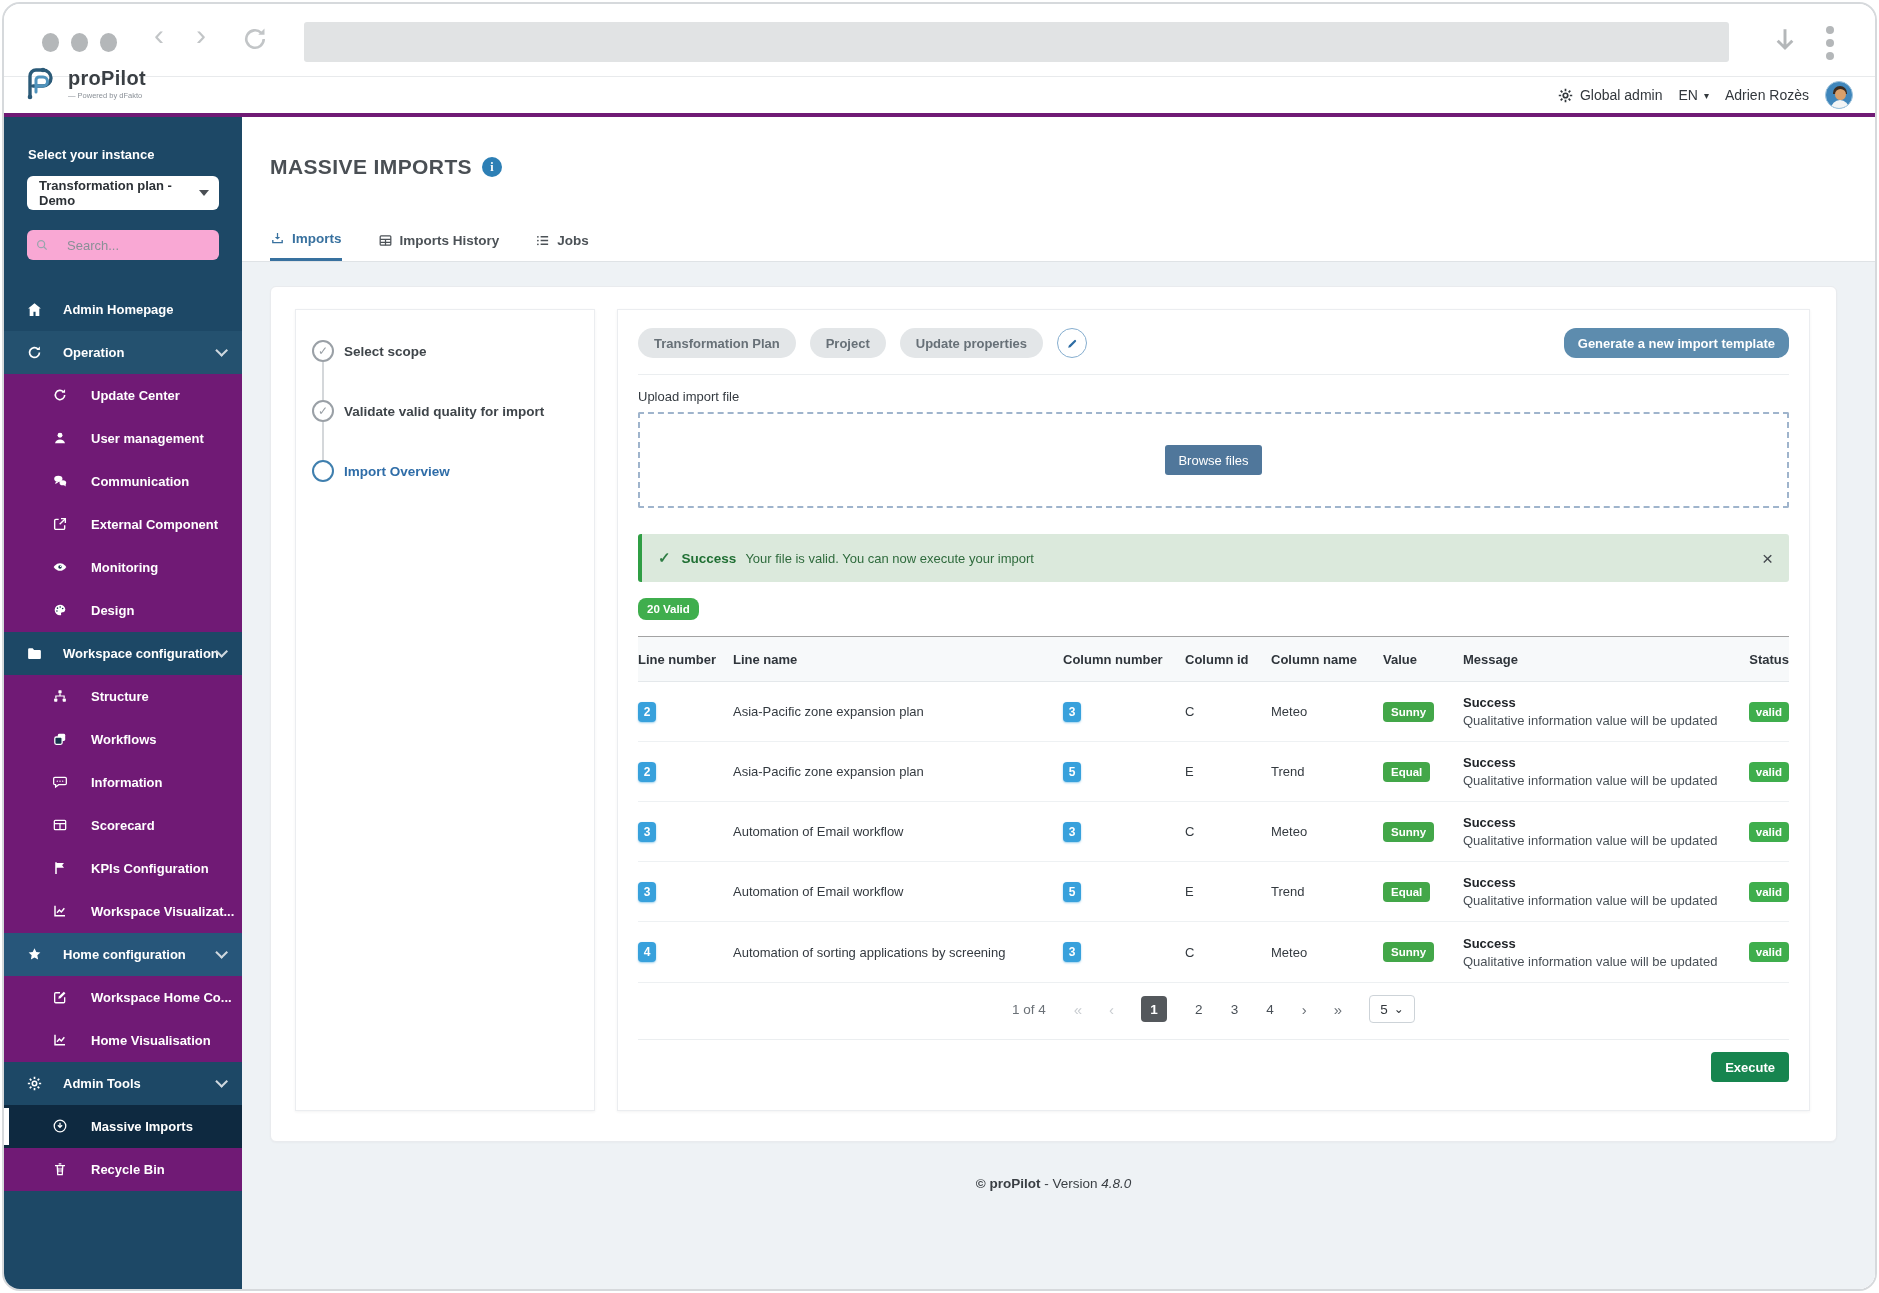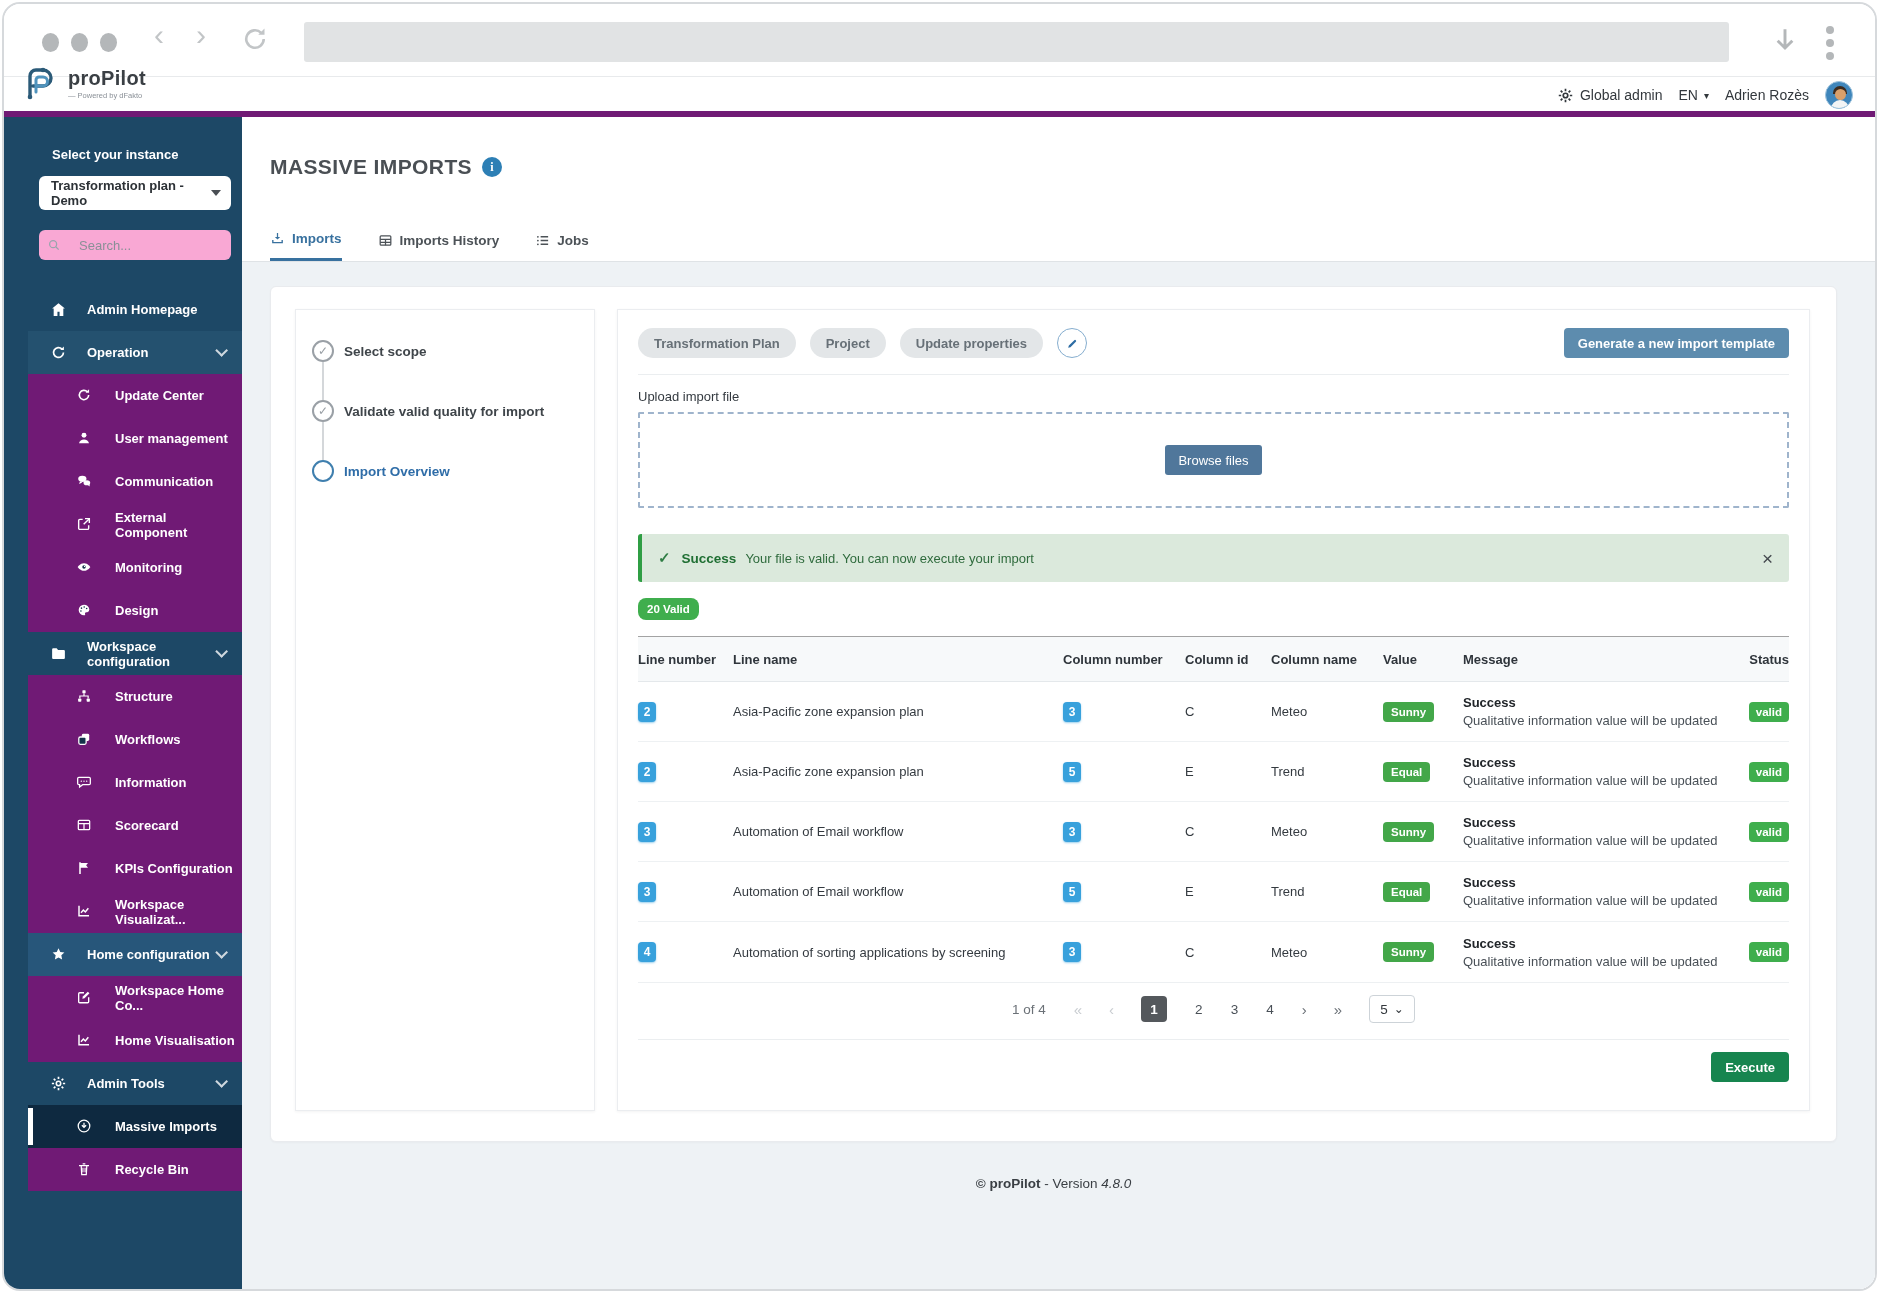--- a/index.html
+++ b/index.html
@@ -12,35 +12,35 @@
   .traffic span { width:17px; height:19px; border-radius:50%; background:#b4b7b9; }
   .nav-glyph { position:absolute; top:14px; font-size:30px; color:#c2c5c7; font-weight:400; cursor:default; }
   .g-back { left:150px; } .g-fwd { left:192px; }
   .g-refresh { position:absolute; top:20px; left:236px; }
   .urlbar { position:absolute; top:18px; left:300px; width:1425px; height:40px; background:#e1e3e4; border-radius:3px; border:none; }
   .g-dl { position:absolute; top:20px; left:1765px; }
   .kebab { position:absolute; top:22px; left:1822px; display:flex; flex-direction:column; gap:5px; }
   .kebab i { width:8px; height:8px; border-radius:50%; background:#b4b7b9; }
 
   
-  .app-header { position:relative; height:40px; background:#fff; border-bottom:6px solid #701a75; }
+  .app-header { position:relative; height:40px; background:#fff; border-bottom:4px solid #701a75; }
   .brand { position:absolute; left:16px; top:-14px; display:flex; align-items:center; gap:8px; }
   .brand-text { display:flex; flex-direction:column; }
   .brand-name { font-size:20px; color:#3a3f44; font-weight:600; letter-spacing:.3px; }
   .brand-tag { font-size:7.5px; color:#8a9097; margin-top:1px; }
   .header-right { position:absolute; right:22px; top:4px; display:flex; align-items:center; gap:16px; font-size:14px; color:#33383d; }
   .hdr-item { display:flex; align-items:center; gap:6px; cursor:pointer; }
   .avatar { width:28px; height:28px; border-radius:50%; background:#3f86bb; position:relative; overflow:hidden; border:1px solid #9ec3dd; }
   .avatar .hair { position:absolute; top:4px; left:7px; width:14px; height:8px; background:#3c2b1e; border-radius:7px 7px 0 0; }
   .avatar .face { position:absolute; top:7px; left:8.5px; width:11px; height:11px; background:#d9a06b; border-radius:50%; }
   .avatar .bust { position:absolute; bottom:-2px; left:5px; width:18px; height:10px; background:#f2f4f5; border-radius:9px 9px 0 0; }
 
   
   .layout { display:flex; height:1175px; }
-  .sidebar { width:238px; background:#1d4866; flex:none; color:#fff; position:relative;padding-left:24px; }
+  .sidebar { width:238px; background:#1d4866; flex:none; color:#fff; position:relative; }
   .main { flex:1; display:flex; flex-direction:column; background:#fff; }
 
   
   .inst-label { margin:30px 0 0 24px; font-size:13px; font-weight:700; }
   .inst-select { margin:14px auto 0; width:192px; height:34px; background:#fff; border-radius:6px; display:flex; align-items:center; justify-content:space-between; padding:0 10px 0 12px; cursor:pointer; }
   .inst-select span { font-size:13px; font-weight:700; color:#2c3136; }
   .inst-caret { width:0; height:0; border-left:5px solid transparent; border-right:5px solid transparent; border-top:6px solid #4a4f54; }
   .search-box { margin:20px auto 0; width:192px; height:30px; background:#f9a8d4; border-radius:6px; display:flex; align-items:center; padding:0 8px; gap:18px; }
   .search-box input { border:none; outline:none; font-size:13px; color:#495057; width:140px; background:transparent; font-family:"Liberation Sans",sans-serif; }
   .search-box input::placeholder { color:#8a9097; }
@@ -80,21 +80,21 @@
   .step-circle { width:22px; height:22px; border-radius:50%; border:2px solid #9aa0a6; display:flex; align-items:center; justify-content:center; font-size:12px; color:#9aa0a6; flex:none; background:#fff; }
   .step-label { font-size:13.5px; font-weight:600; color:#3f454a; }
   .step.current .step-circle { border-color:#3f7fae; color:transparent; }
   .step.current .step-label { color:#2f6da8; font-weight:700; }
   .connector { width:2px; height:38px; background:#d4d7da; margin-left:26px; }
 
   
   .scope-row { margin-top:18px; display:flex; align-items:center; }
   .pill { height:30px; padding:0 16px; border-radius:15px; background:#e3e6e8; color:#677077; font-size:13px; font-weight:700; display:flex; align-items:center; margin-right:14px; }
   .edit-circle { width:30px; height:30px; border-radius:50%; border:1.5px solid #86aecf; display:flex; align-items:center; justify-content:center; cursor:pointer; background:#fff; }
-  .generate-btn { margin-left:auto; height:30px; padding:0 14px; background:#5d8cae; border:none; border-radius:4px; color:#fff; font-size:13px; font-weight:600; cursor:pointer; font-family:"Liberation Sans",sans-serif; }
+  .generate-btn { margin-left:auto; height:30px; padding:0 14px; background:#5d8cae; border:none; border-radius:12px; color:#fff; font-size:13px; font-weight:600; cursor:pointer; font-family:"Liberation Sans",sans-serif; }
   .divider { border-top:1px solid #ebeef0; margin-top:16px; }
 
   
   .upload-label { margin-top:14px; font-size:13px; color:#343a40; }
   .dropzone { margin-top:8px; height:96px; border:2px dashed #9fb4cc; border-radius:2px; display:flex; align-items:center; justify-content:center; }
   .browse-btn { height:30px; padding:0 13px; background:#50779b; color:#fff; border:none; border-radius:3px; font-size:13px; cursor:pointer; font-family:"Liberation Sans",sans-serif; }
 
   
   .alert { margin-top:26px; height:48px; background:#dbe9dc; border-left:4px solid #2f9e44; border-radius:3px; display:flex; align-items:center; padding:0 16px; }
   .alert-check { color:#2f7d44; font-size:15px; font-weight:700; }

